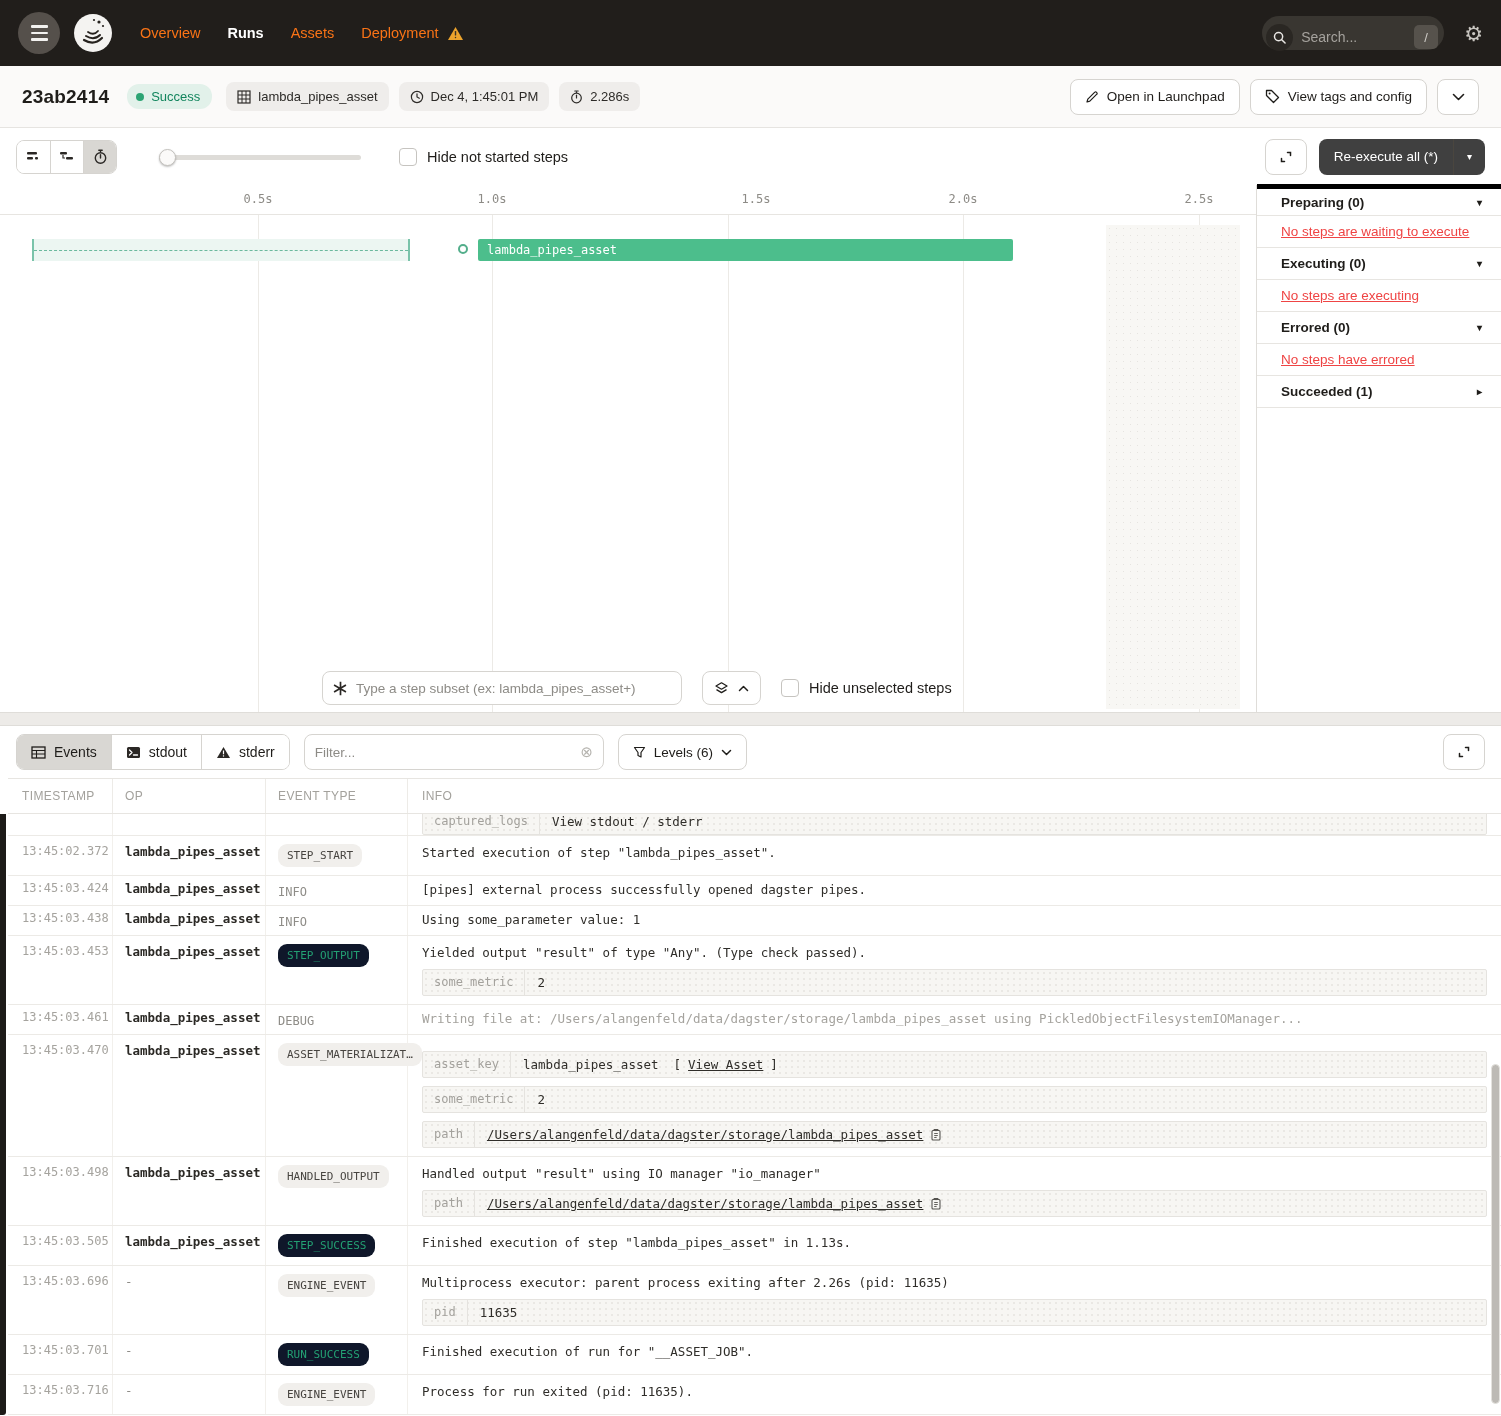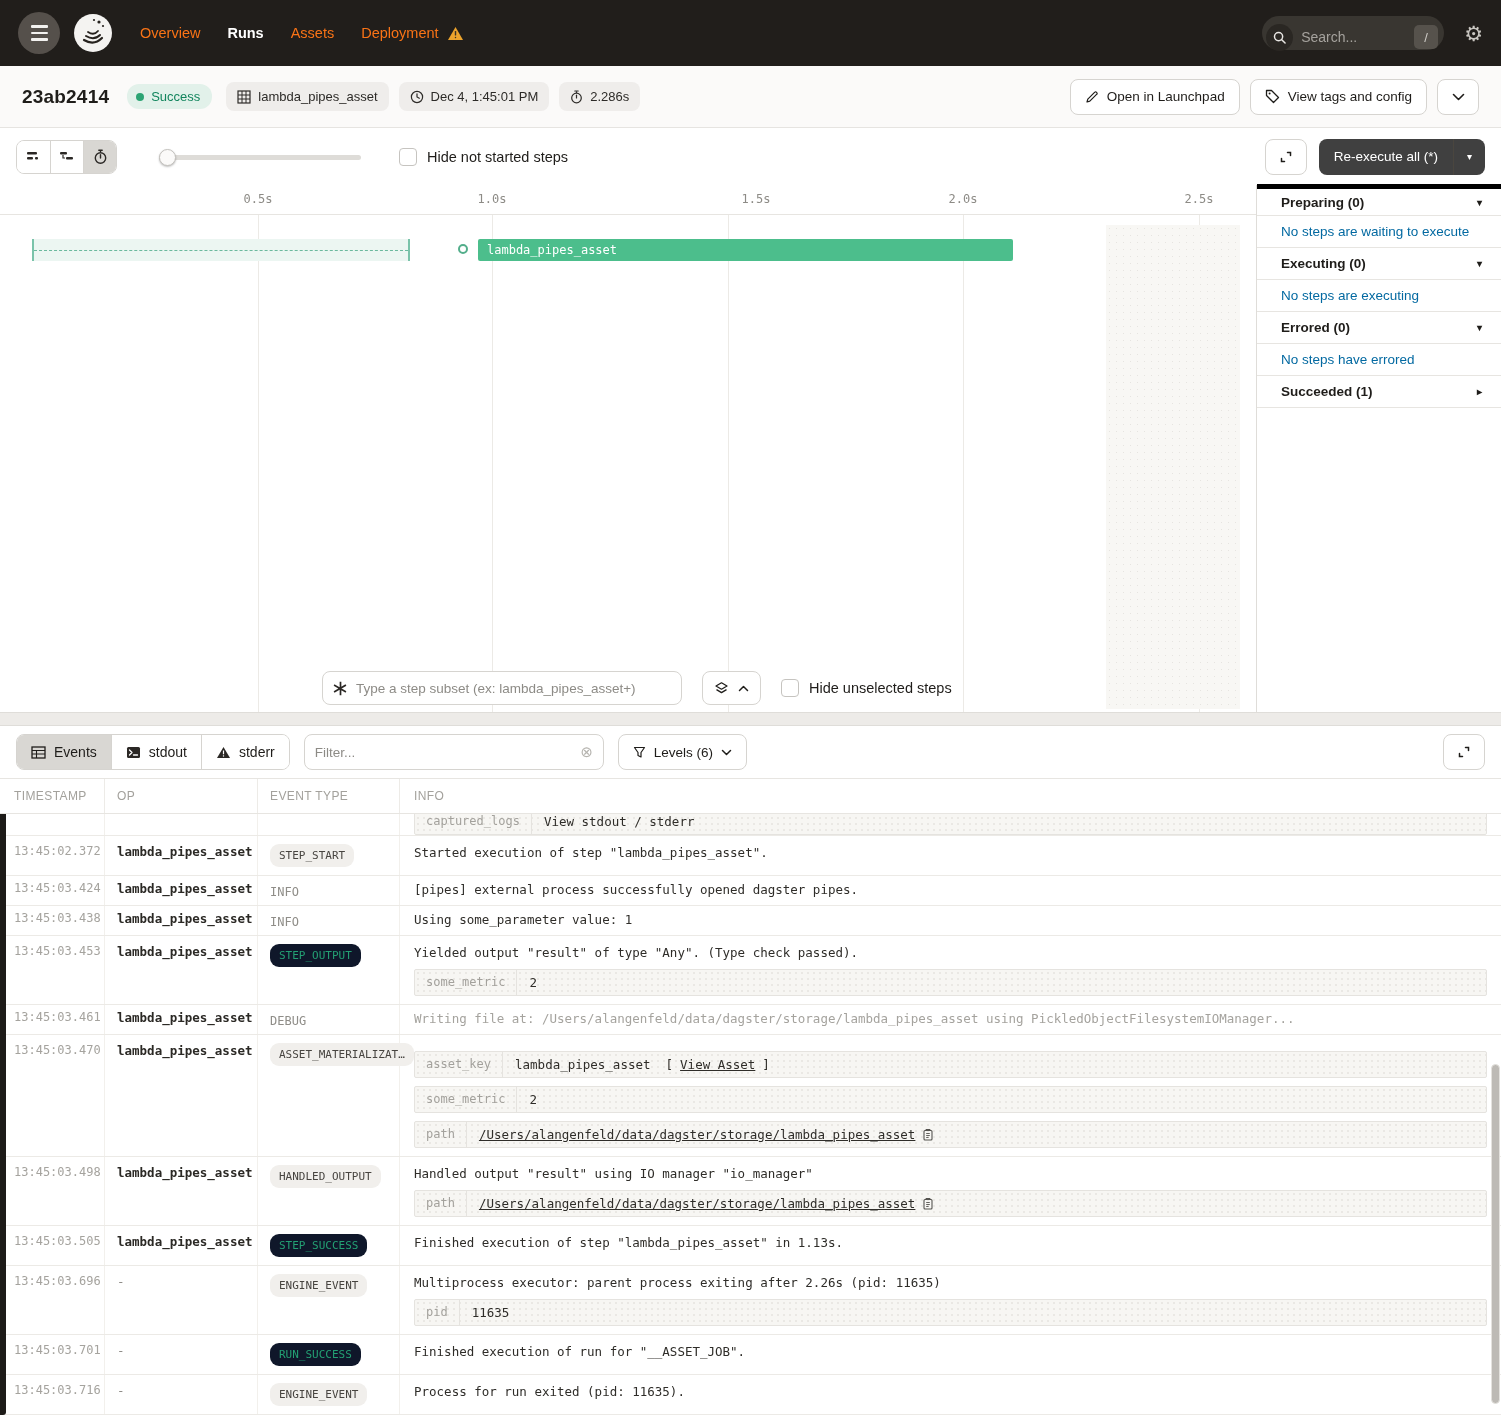--- a/index.html
+++ b/index.html
@@ -68,39 +68,39 @@
   .subset-input-wrap { width:360px; height:34px; background:#fff; border:1px solid #d6d4d0; border-radius:8px; display:flex; align-items:center; padding:0 10px; gap:8px; }
   .subset-input { flex:1; min-width:0; border:none; outline:none; font-size:13.5px; color:#2d2b28; font-family:"Liberation Sans",sans-serif; }
   .subset-input::placeholder { color:#8d8b86; }
   .layers-btn { height:34px; background:#fff; border:1px solid #d6d4d0; border-radius:8px; display:flex; align-items:center; gap:9px; padding:0 11px; cursor:pointer; }
 
   
   .step-panel { width:245px; border-left:1px solid #dfddd9; background:#fff; font-size:13.5px; }
   .sp-header { height:32px; display:flex; align-items:center; padding:0 19px 0 24px; font-weight:700; border-bottom:1px solid #e7e5e1; cursor:pointer; }
   .sp-header:first-child { border-top:5px solid #000000; margin-top:-1px; }
   .sp-caret { margin-left:auto; font-size:10px; color:#1f1d1a; }
-  .sp-empty { height:32px; display:flex; align-items:center; padding:0 24px; color:#0369a1; border-bottom:1px solid #e7e5e1; font-size:13.5px; }
+  .sp-empty { height:32px; display:flex; align-items:center; padding:0 24px; color:#ef4444; border-bottom:1px solid #e7e5e1; font-size:13.5px;text-decoration:underline; }
 
   
   .splitter { height:14px; background:#edebe8; border-top:1px solid #dfddd9; border-bottom:1px solid #dfddd9; }
 
   
   .logs-toolbar { height:52px; display:flex; align-items:center; padding:0 16px; background:#fff; }
   .tabs { display:flex; border:1px solid #d6d4d0; border-radius:8px; overflow:hidden; }
   .tab { height:34px; display:flex; align-items:center; gap:8px; padding:0 14px; font-size:14px; background:#fff; border:none; border-left:1px solid #d6d4d0; cursor:pointer; font-family:inherit; color:#1f1d1a; }
   .tab:first-child { border-left:none; }
   .tab.active { background:#d9d7d3; }
   .filter-wrap { margin-left:14px; width:300px; height:36px; border:1px solid #d6d4d0; border-radius:8px; display:flex; align-items:center; padding:0 10px; }
   .filter-input { flex:1; min-width:0; border:none; outline:none; font-size:13.5px; font-family:"Liberation Sans",sans-serif; color:#2d2b28; }
   .filter-input::placeholder { color:#8d8b86; }
   .clear-x { color:#b6b4af; font-size:15px; cursor:pointer; }
   .levels-btn { margin-left:14px; }
 
   
-  .log-section { position:relative; height:637px; display:flex; flex-direction:column; overflow:hidden; }
+  .log-section { position:relative; height:637px; display:flex; flex-direction:column; overflow:hidden;padding-left:8px; }
   .log-header { display:flex; height:36px; border-top:1px solid #e7e5e1; border-bottom:1px solid #e7e5e1; color:#a3a19c; font-size:12px; letter-spacing:0.4px; align-items:center; flex:none; }
   .col-ts { width:105px; flex:none; padding-left:14px; }
   .col-op { width:153px; flex:none; padding-left:12px; }
   .col-et { width:142px; flex:none; padding-left:12px; }
   .col-info { flex:1; min-width:0; padding-left:14px; }
   .log-header > div { align-self:stretch; display:flex; align-items:center; border-right:1px solid #edebe7; }
   .log-header > div:last-child { border-right:none; }
   .log-body { flex:1; overflow:hidden; display:flex; flex-direction:column; font-family:"DejaVu Sans Mono",monospace; }
   .log-row { display:flex; border-bottom:1px solid #eceae6; cursor:pointer; }
   .log-row > div { border-right:1px solid #f2f0ec; padding-top:8px; padding-bottom:8px; }

